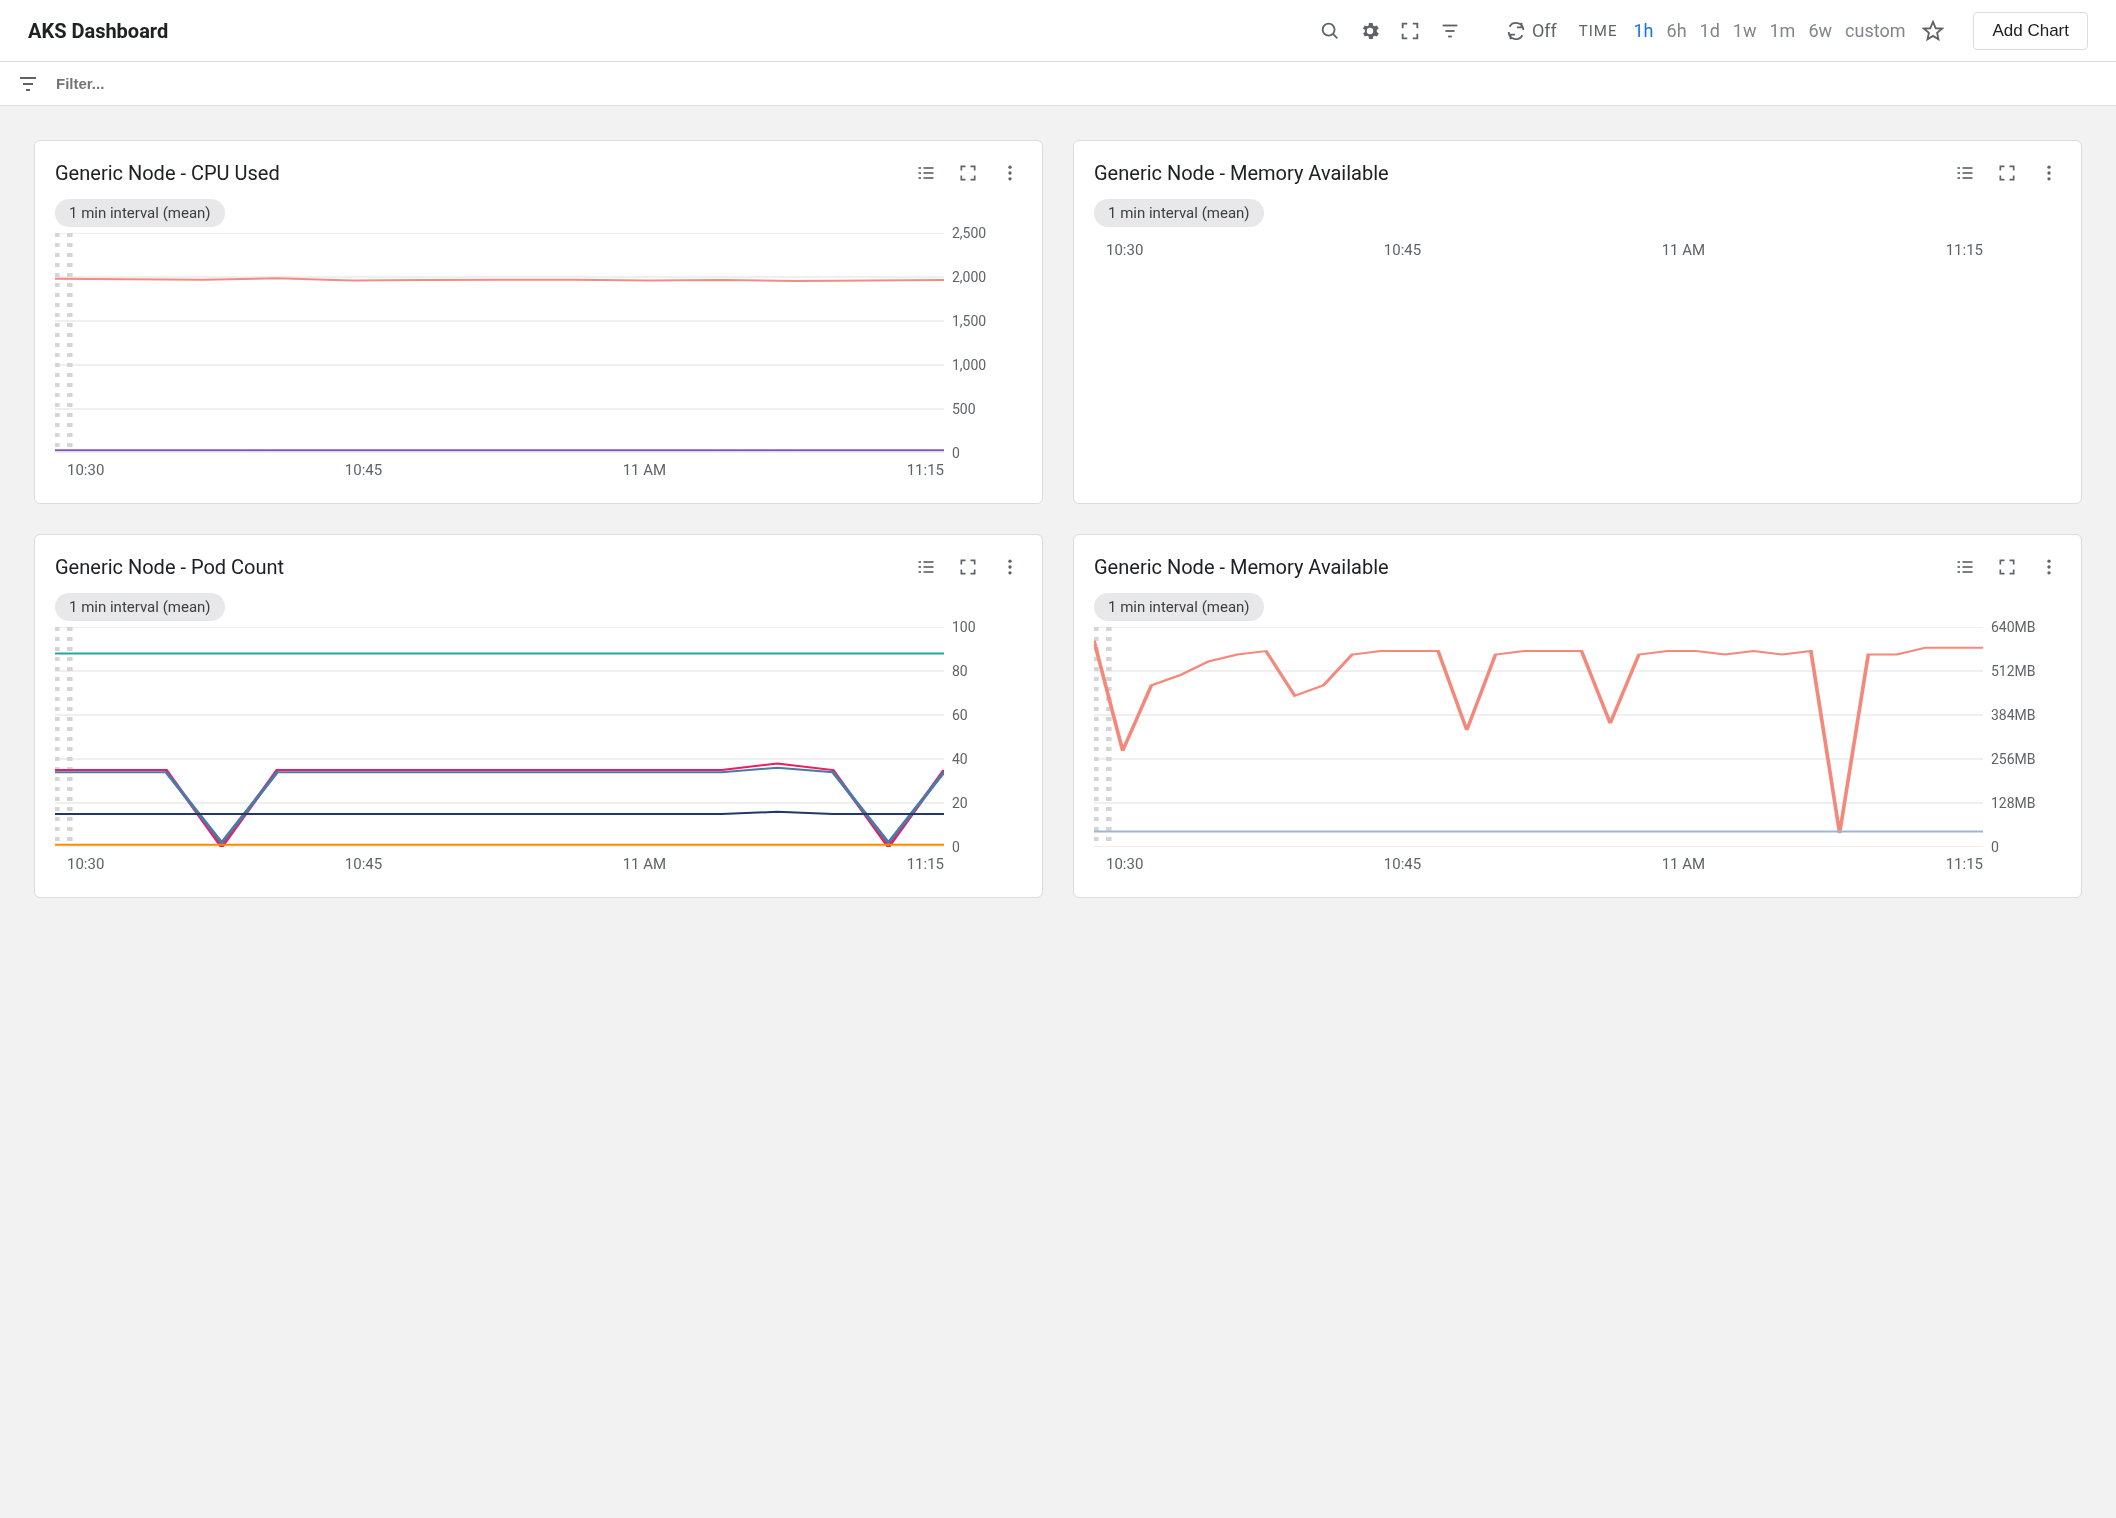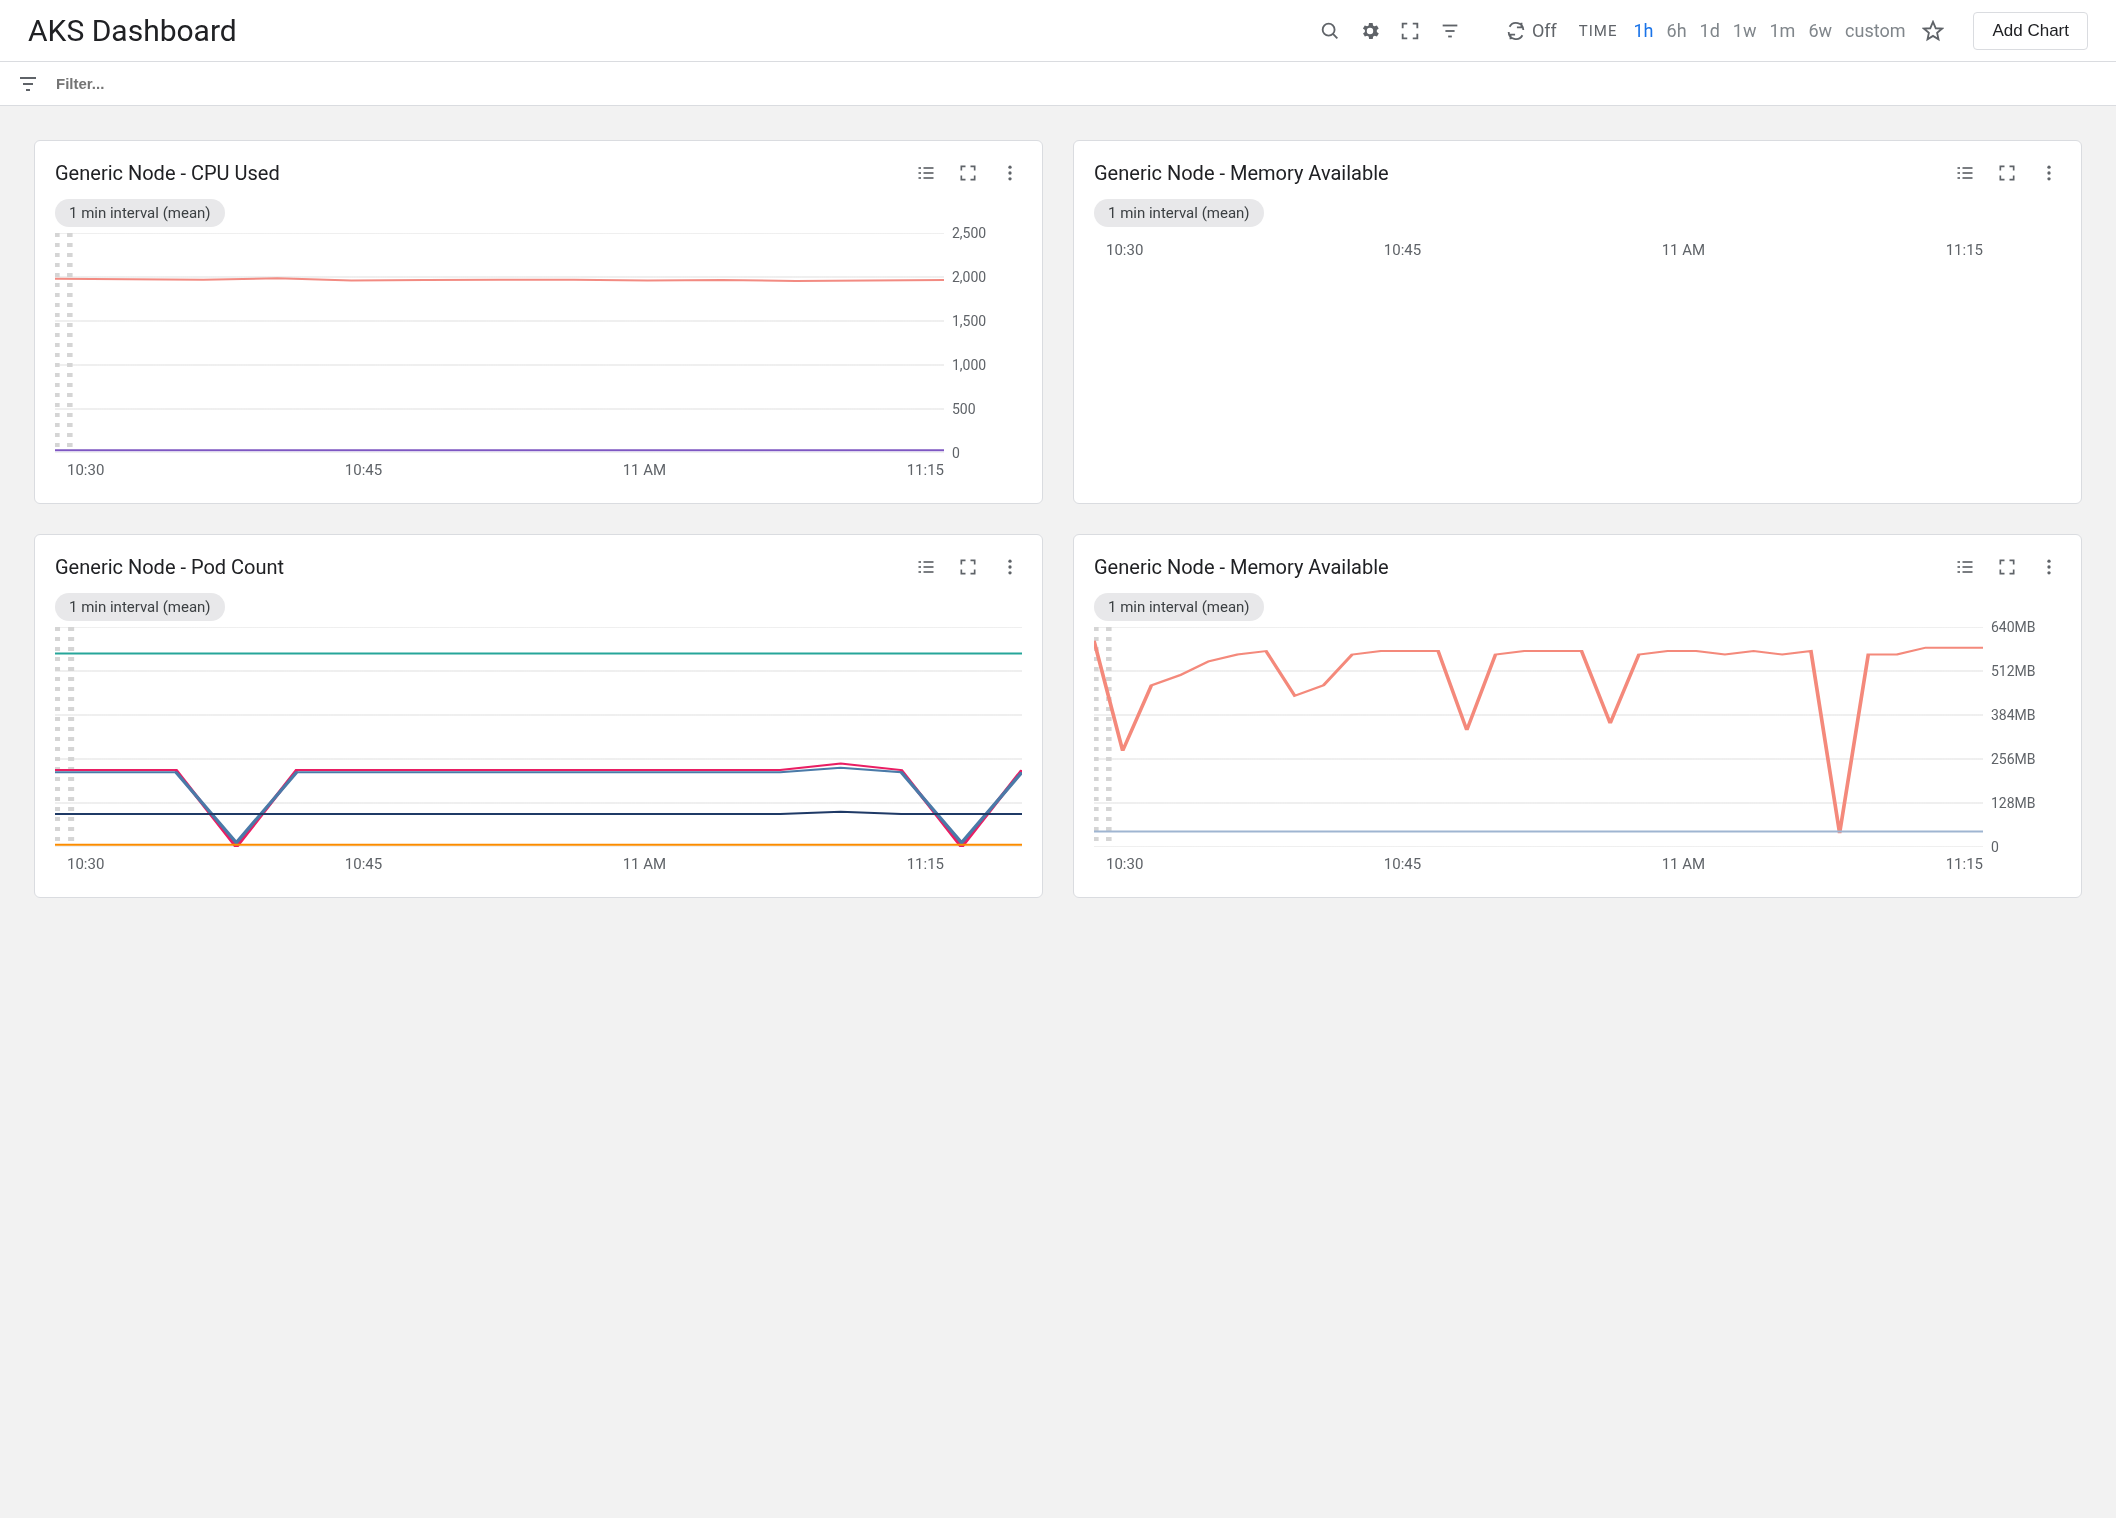--- a/index.html
+++ b/index.html
@@ -11,22 +11,22 @@
   }
   .topbar {
     background: #fff;
     border-bottom: 1px solid #dadce0;
     display: flex;
     align-items: center;
     height: 62px;
     padding: 0 28px 0 28px;
   }
   .page-title {
-    font-size: 30px;
-    font-weight: 400;
+    font-size: 20px;
+    font-weight: 700;
     color: #202124;
     flex: 0 0 auto;
     margin-right: auto;
   }
   .topbar-tools {
     display: flex;
     align-items: center;
     gap: 16px;
     color: #5f6368;
     flex-wrap: nowrap;
@@ -332,20 +332,28 @@
             <line class="gridline" x1="0" x2="480" y1="176" y2="176"></line>
             <line class="gridline" x1="0" x2="480" y1="220" y2="220"></line>
             <line class="leftband" x1="1" x2="1" y1="0" y2="220"></line>
             <line class="leftband" x1="8" x2="8" y1="0" y2="220"></line>
             <path d="M0 26.400000000000006 L30 26.400000000000006 L60 26.400000000000006 L90 26.400000000000006 L120 26.400000000000006 L150 26.400000000000006 L180 26.400000000000006 L210 26.400000000000006 L240 26.400000000000006 L270 26.400000000000006 L300 26.400000000000006 L330 26.400000000000006 L360 26.400000000000006 L390 26.400000000000006 L420 26.400000000000006 L450 26.400000000000006 L480 26.400000000000006 " fill="none" stroke="#26a69a" stroke-width="2"></path>
             <path d="M0 143 L30 143 L60 143 L90 220 L120 143 L150 143 L180 143 L210 143 L240 143 L270 143 L300 143 L330 143 L360 143 L390 136.4 L420 143 L450 220 L480 143 " fill="none" stroke="#e91e63" stroke-width="2"></path>
             <path d="M0 145.2 L30 145.2 L60 145.2 L90 215.6 L120 145.2 L150 145.2 L180 145.2 L210 145.2 L240 145.2 L270 145.2 L300 145.2 L330 145.2 L360 145.2 L390 140.8 L420 145.2 L450 215.6 L480 145.2 " fill="none" stroke="#4a7aa8" stroke-width="2"></path>
             <path d="M0 187 L30 187 L60 187 L90 187 L120 187 L150 187 L180 187 L210 187 L240 187 L270 187 L300 187 L330 187 L360 187 L390 184.8 L420 187 L450 187 L480 187 " fill="none" stroke="#1f3a66" stroke-width="2"></path>
             <path d="M0 217.8 L30 217.8 L60 217.8 L90 217.8 L120 217.8 L150 217.8 L180 217.8 L210 217.8 L240 217.8 L270 217.8 L300 217.8 L330 217.8 L360 217.8 L390 217.8 L420 217.8 L450 217.8 L480 217.8 " fill="none" stroke="#fb8c00" stroke-width="2"></path>
         </svg>
+        <div class="y-ticks">
+            <div>100</div>
+            <div>80</div>
+            <div>60</div>
+            <div>40</div>
+            <div>20</div>
+            <div>0</div>
+          </div>
       </div>
       <div class="x-ticks">
           <span>10:30</span>
           <span>10:45</span>
           <span>11 AM</span>
           <span>11:15</span>
         </div>
     </div>
   </div>
     <div class="card">

